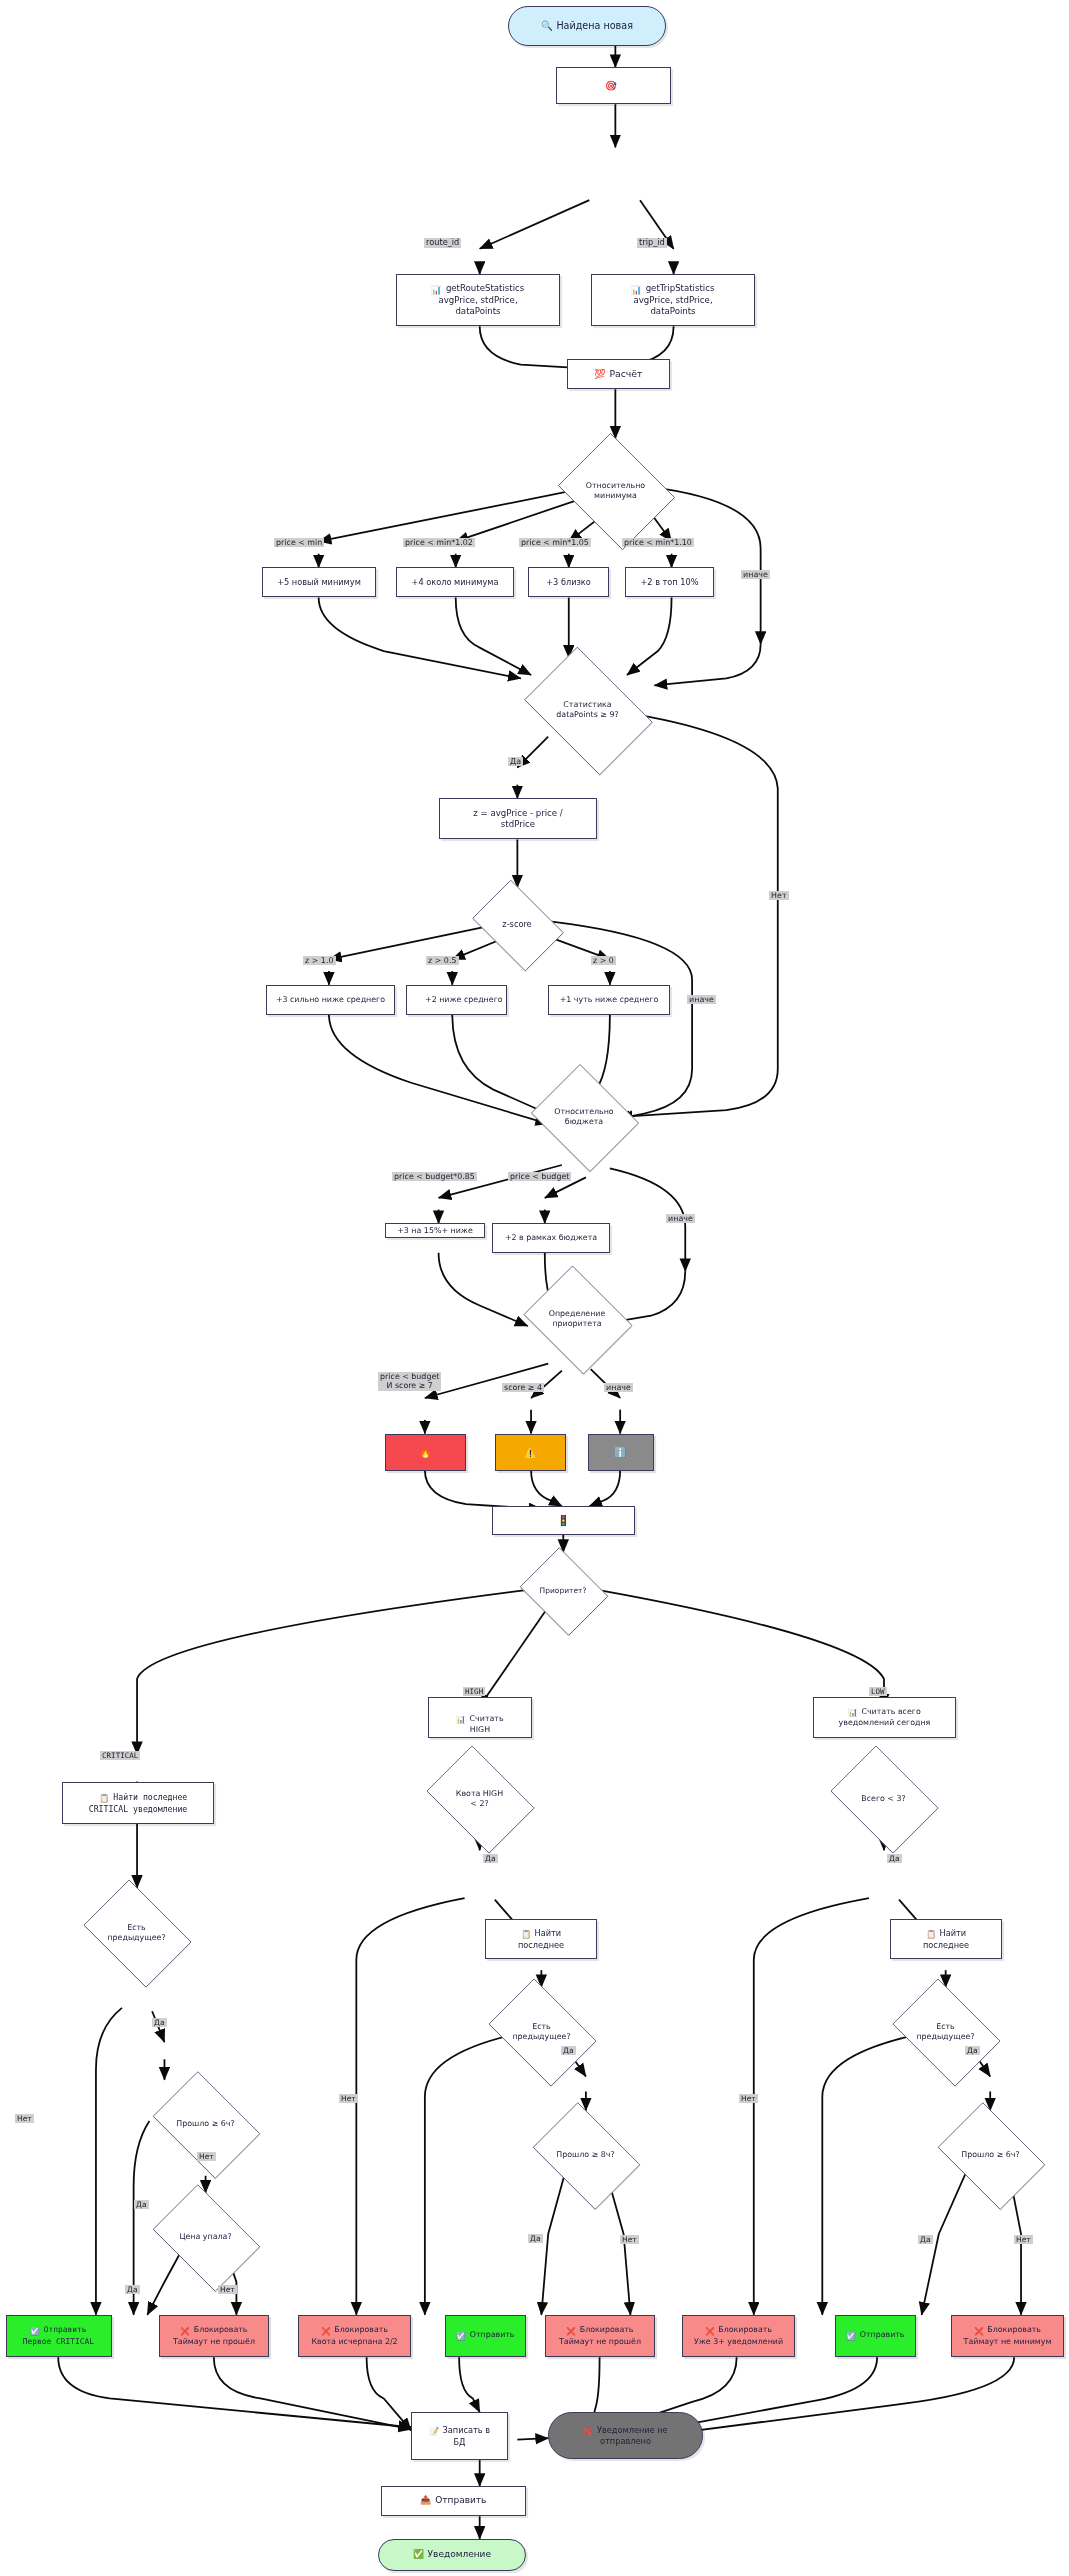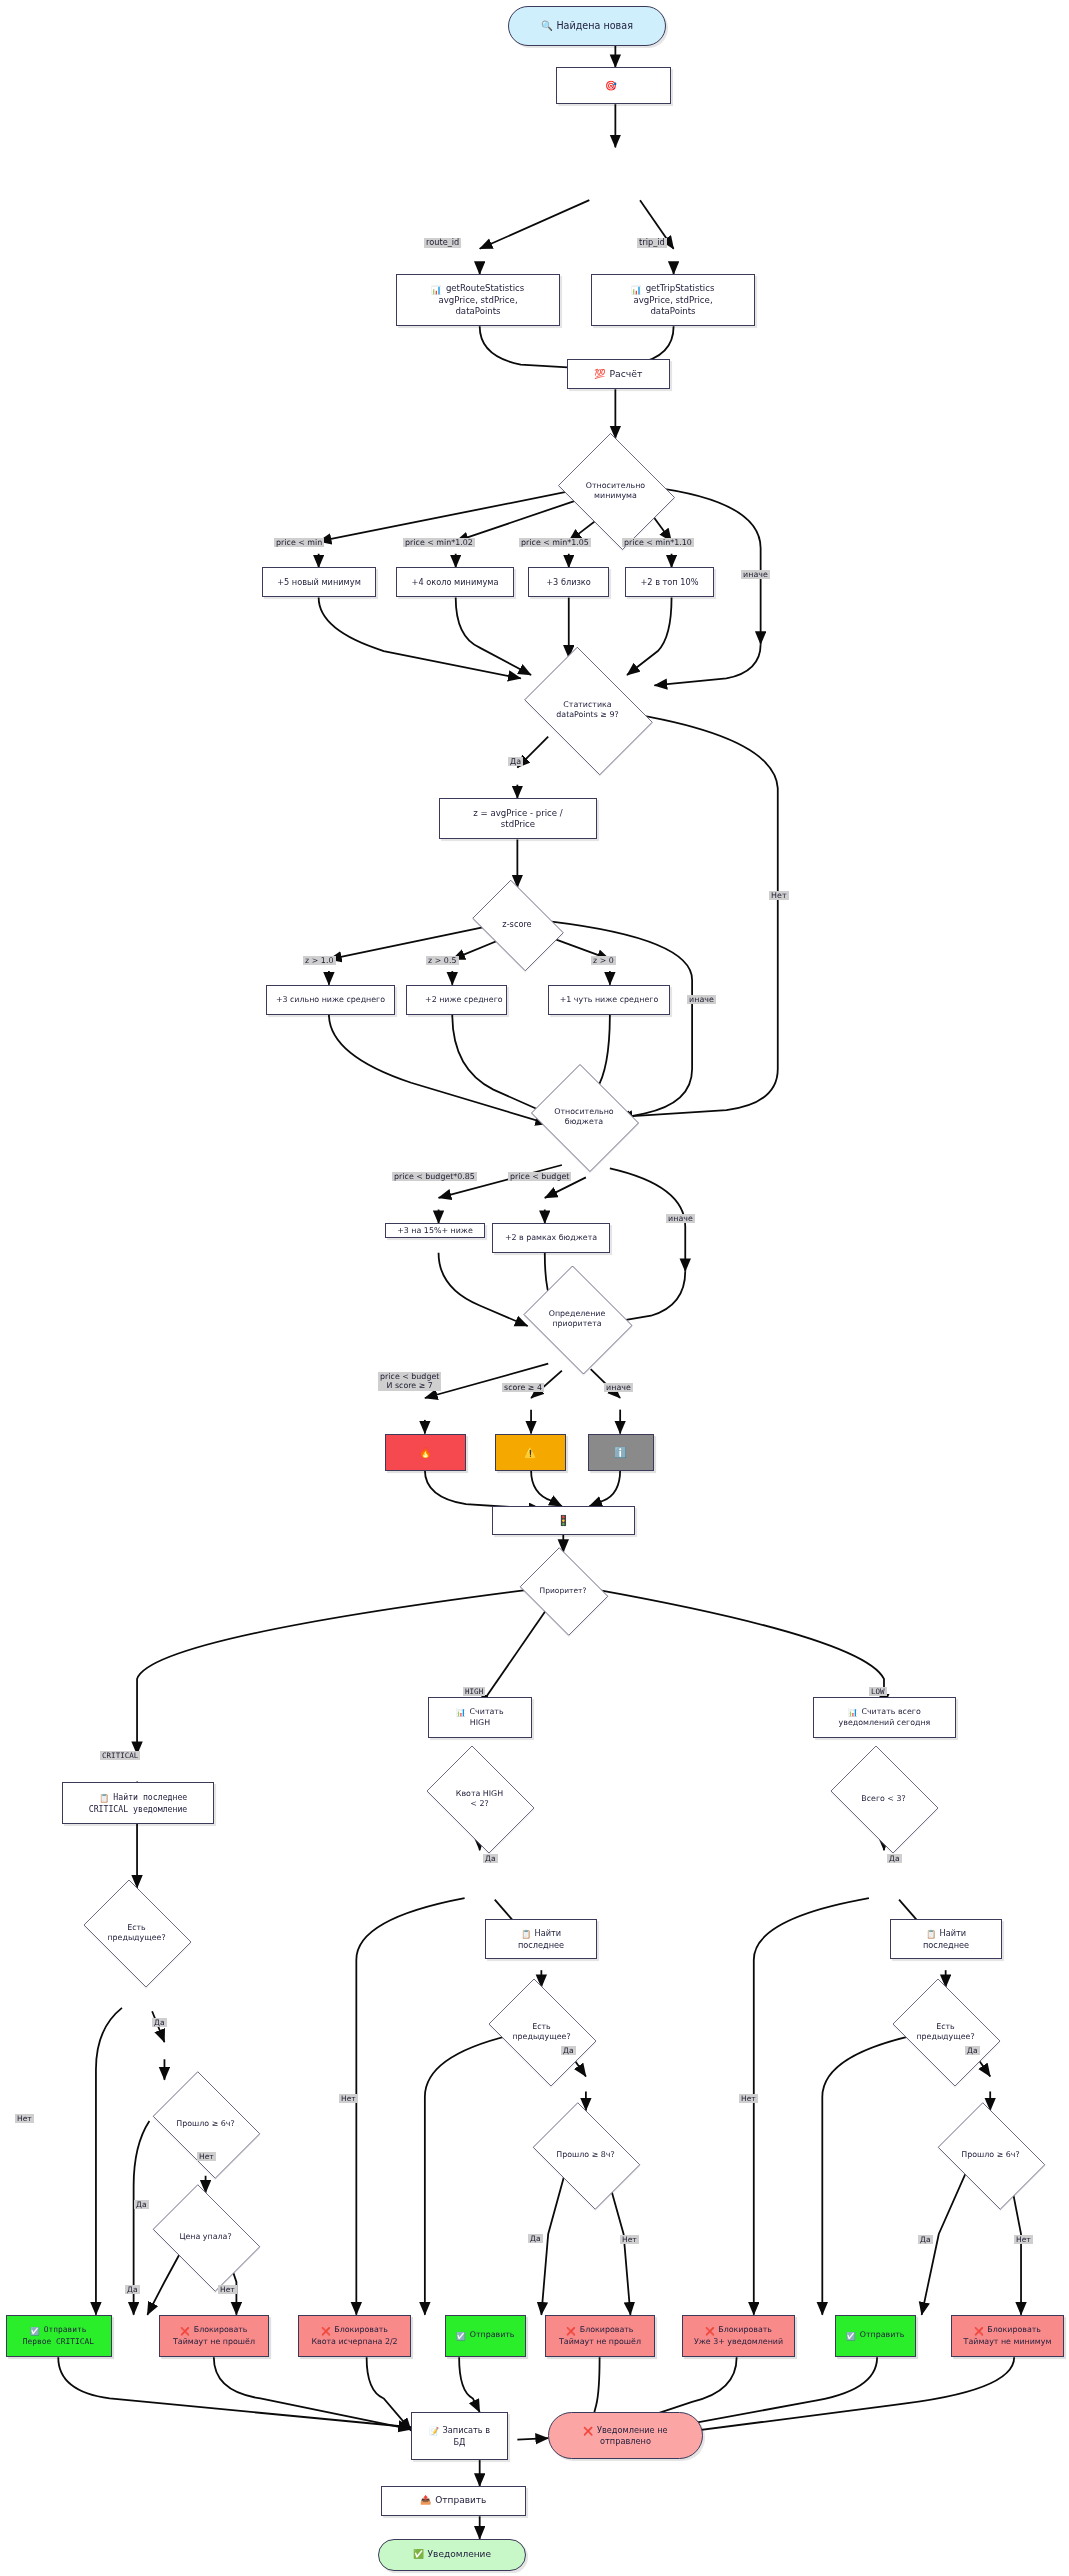--- a/index.html
+++ b/index.html
@@ -16,21 +16,21 @@
   .dia{background:transparent;border:none;}
   .dia .dshape{position:absolute;left:0;top:0;width:100%;height:100%;
         background:#ffffff;border:1.4px solid #3b3a5a;
         transform:rotate(45deg) scale(.707);
         box-shadow:1.4px 1.4px 0 rgba(0,0,0,.07);}
   .dia .dtxt{position:relative;z-index:2;padding:0 2.7px;}
   .term{border-radius:685px;border:1.7px solid #3b3a5a;
         box-shadow:2.1px 2.1px 0 rgba(0,0,0,.10);}
   .t-start{background:#cfeffd;}
   .t-ok{background:#c8f7c8;}
-  .t-bad{background:#fca5a5;}
+  .t-bad{background:#737373;}
   .res-green{background:#2bee2b;border:1.7px solid #3b3a5a;
         box-shadow:2.1px 2.1px 0 rgba(0,0,0,.12);}
   .res-red{background:#f98a8a;border:1.7px solid #3b3a5a;
         box-shadow:2.1px 2.1px 0 rgba(0,0,0,.12);}
   .sev-red{background:#f6484f;border:1.7px solid #3b3a5a;box-shadow:2.1px 2.1px 0 rgba(0,0,0,.12);}
   .sev-orange{background:#f5a900;border:1.7px solid #3b3a5a;box-shadow:2.1px 2.1px 0 rgba(0,0,0,.12);}
   .sev-grey{background:#8a8a8a;border:1.7px solid #3b3a5a;box-shadow:2.1px 2.1px 0 rgba(0,0,0,.12);}
 
   .ico{display:inline-block;margin-right:3.4px;vertical-align:-1.4px;}
 
@@ -305,21 +305,21 @@
 
   <div class="node dia" style="left:515px;top:1552px;width:96px;height:77px;font-size:7.5px;">
     <span class="dshape"></span>
     <span class="dtxt">Приоритет?</span>
   </div>
 
   <div class="elabel mono" style="left:100px;top:1751px;font-size:7.5px;">CRITICAL</div>
   <div class="elabel mono" style="left:463px;top:1687px;font-size:7.5px;">HIGH</div>
   <div class="elabel mono" style="left:869px;top:1687px;font-size:7.5px;">LOW</div>
 
-  <div class="node proc" style="left:428px;top:1697px;width:104px;height:41px;font-size:7.9px;">
+  <div class="node proc" style="left:428px;top:1697px;width:104px;height:41px;font-size:7.9px;align-items:flex-end;">
     <span><span class="ico">📊</span><span>Считать
 HIGH</span></span>
   </div>
 
   <div class="node proc" style="left:813px;top:1697px;width:143px;height:41px;font-size:7.9px;">
     <span><span class="ico">📊</span><span>Считать всего
 уведомлений сегодня</span></span>
   </div>
 
   <div class="node proc" style="left:62px;top:1782px;width:152px;height:42px;font-size:8.2px;text-align:right;">

